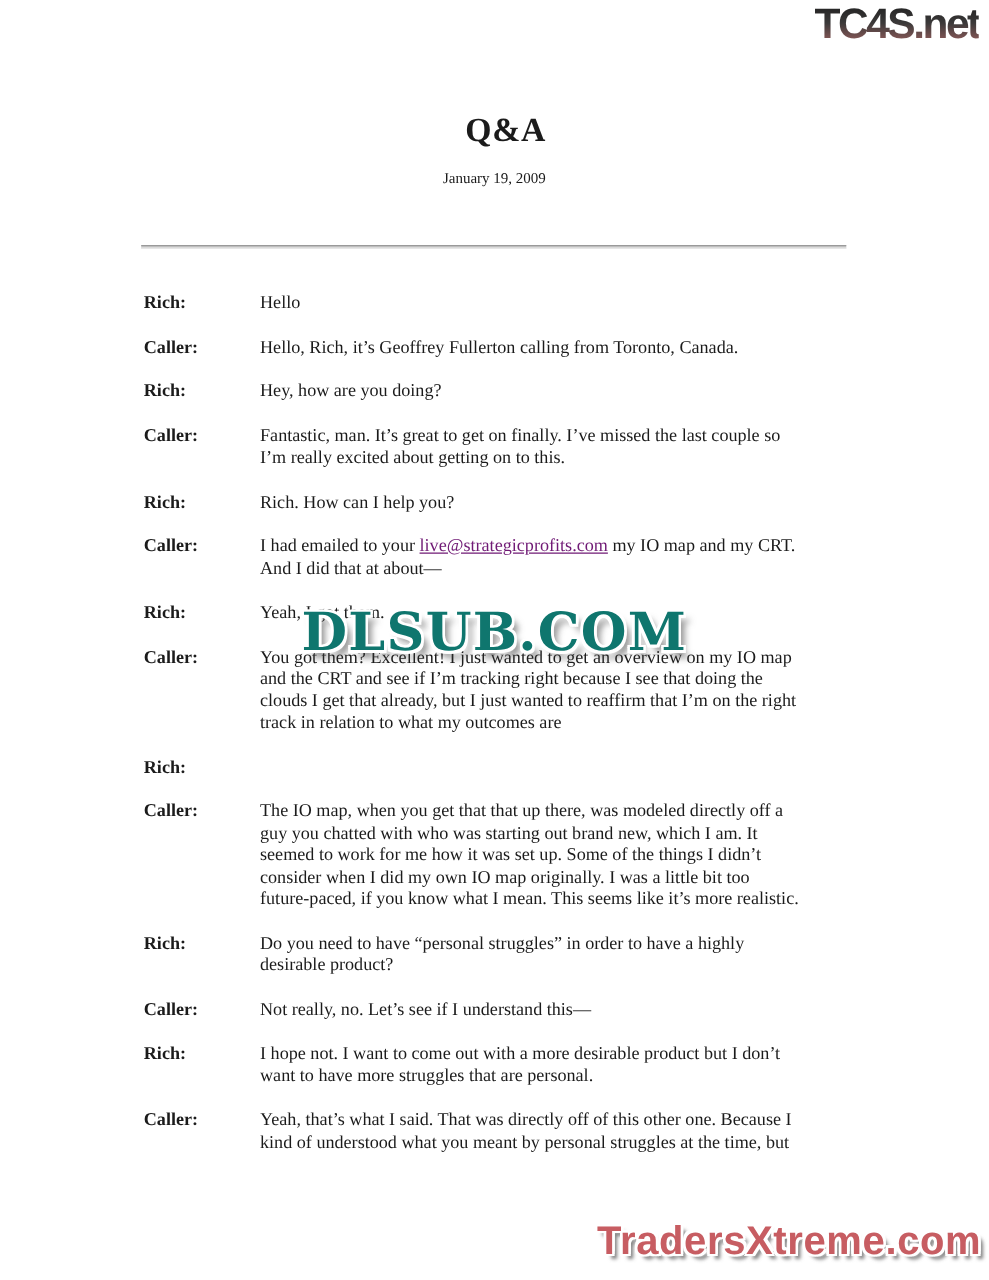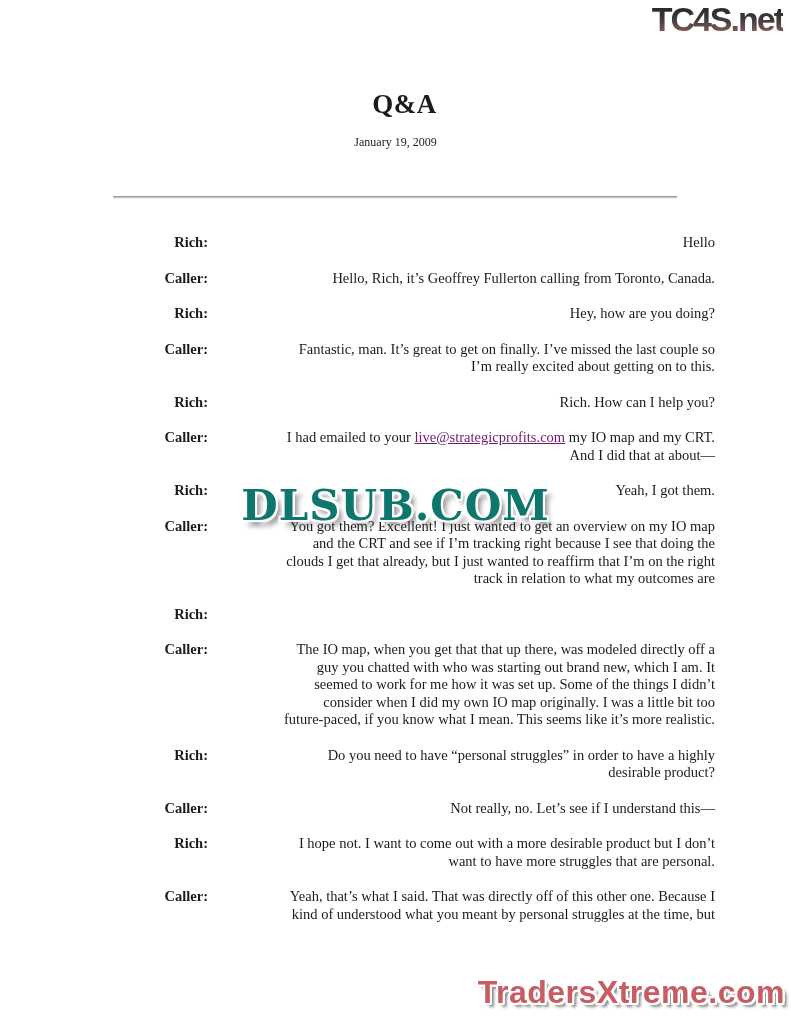--- a/index.html
+++ b/index.html
@@ -52,33 +52,32 @@
     border-top: 1px solid #9a9a9a;
     border-bottom: 1px solid #ececec;
     background: #c9c9c9;
   }
 
   .transcript {
     position: absolute;
     top: 234px; left: 115px;
     width: 600px;
   }
-  .row { display: flex; margin-bottom: 18px; text-align: right; }
+  .row { display: flex; margin-bottom: 18px; }
   .speaker {
     width: 93px; flex-shrink: 0;
     font-weight: 700;
     font-size: 14.5px;
     line-height: 17.5px;
   }
   .speech {
     font-size: 14.5px;
     line-height: 17.5px;
     white-space: pre-line;
     width: 507px;
-    margin-left: 24px;
   }
   .email-link { color: #701a75; text-decoration: underline; cursor: pointer; }
 
   
   .watermark {
     position: absolute;
     top: 481px; left: 50%;
     transform: translateX(-50%);
     font-family: "DejaVu Serif", serif;
     font-weight: 700;

